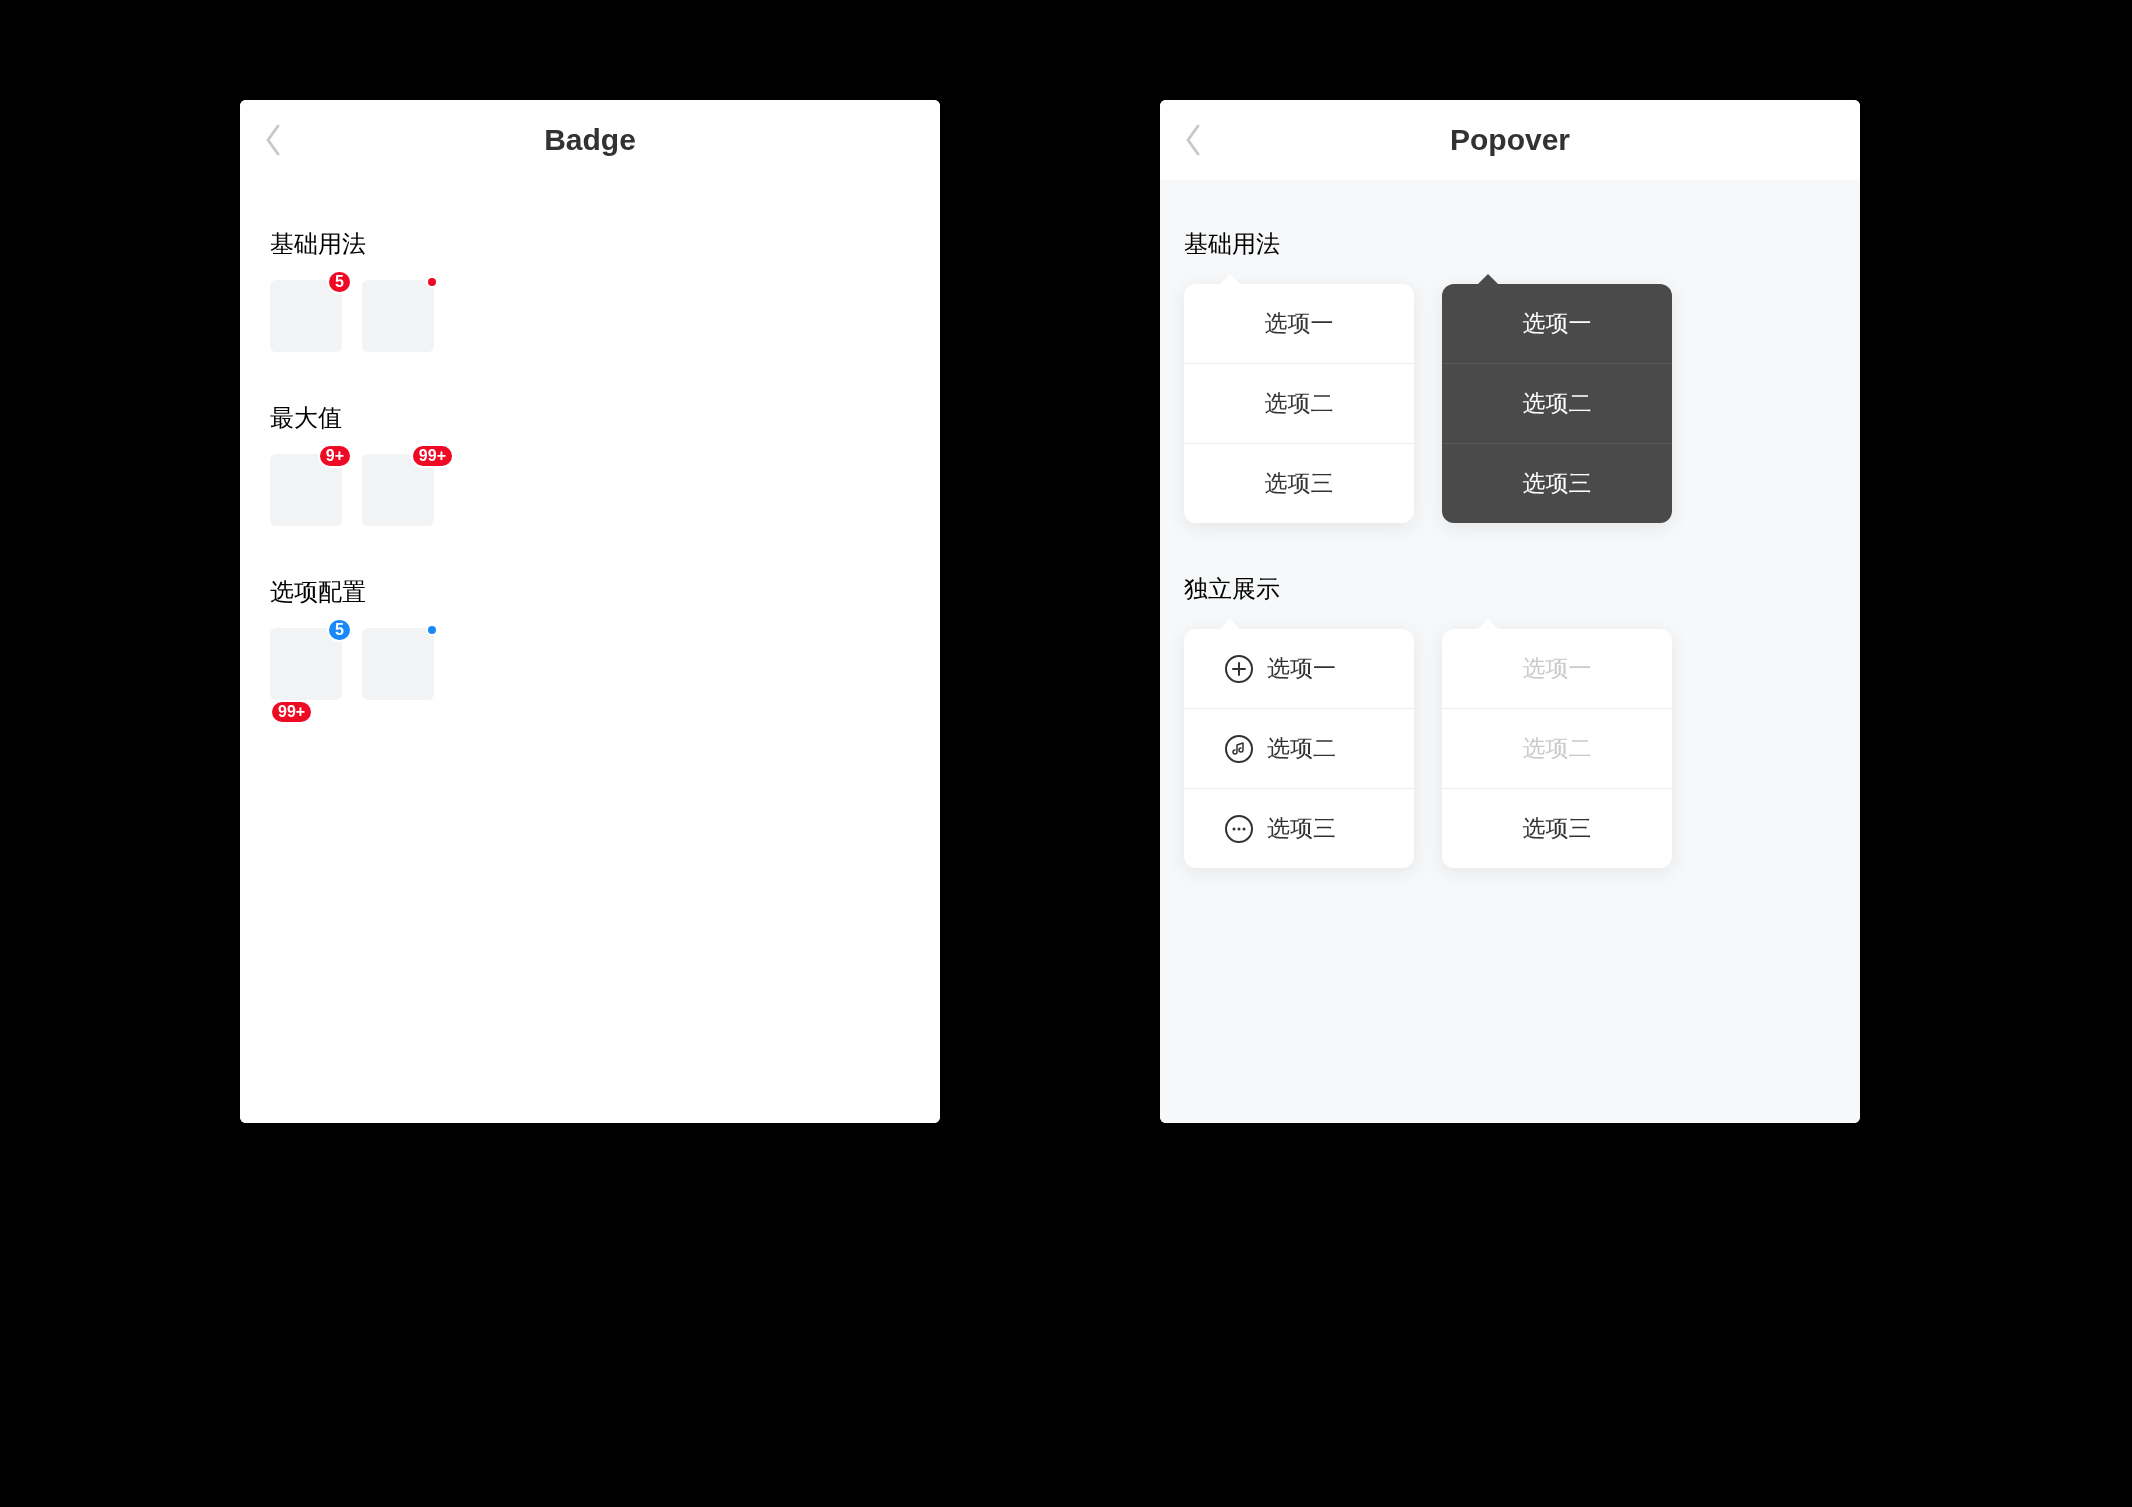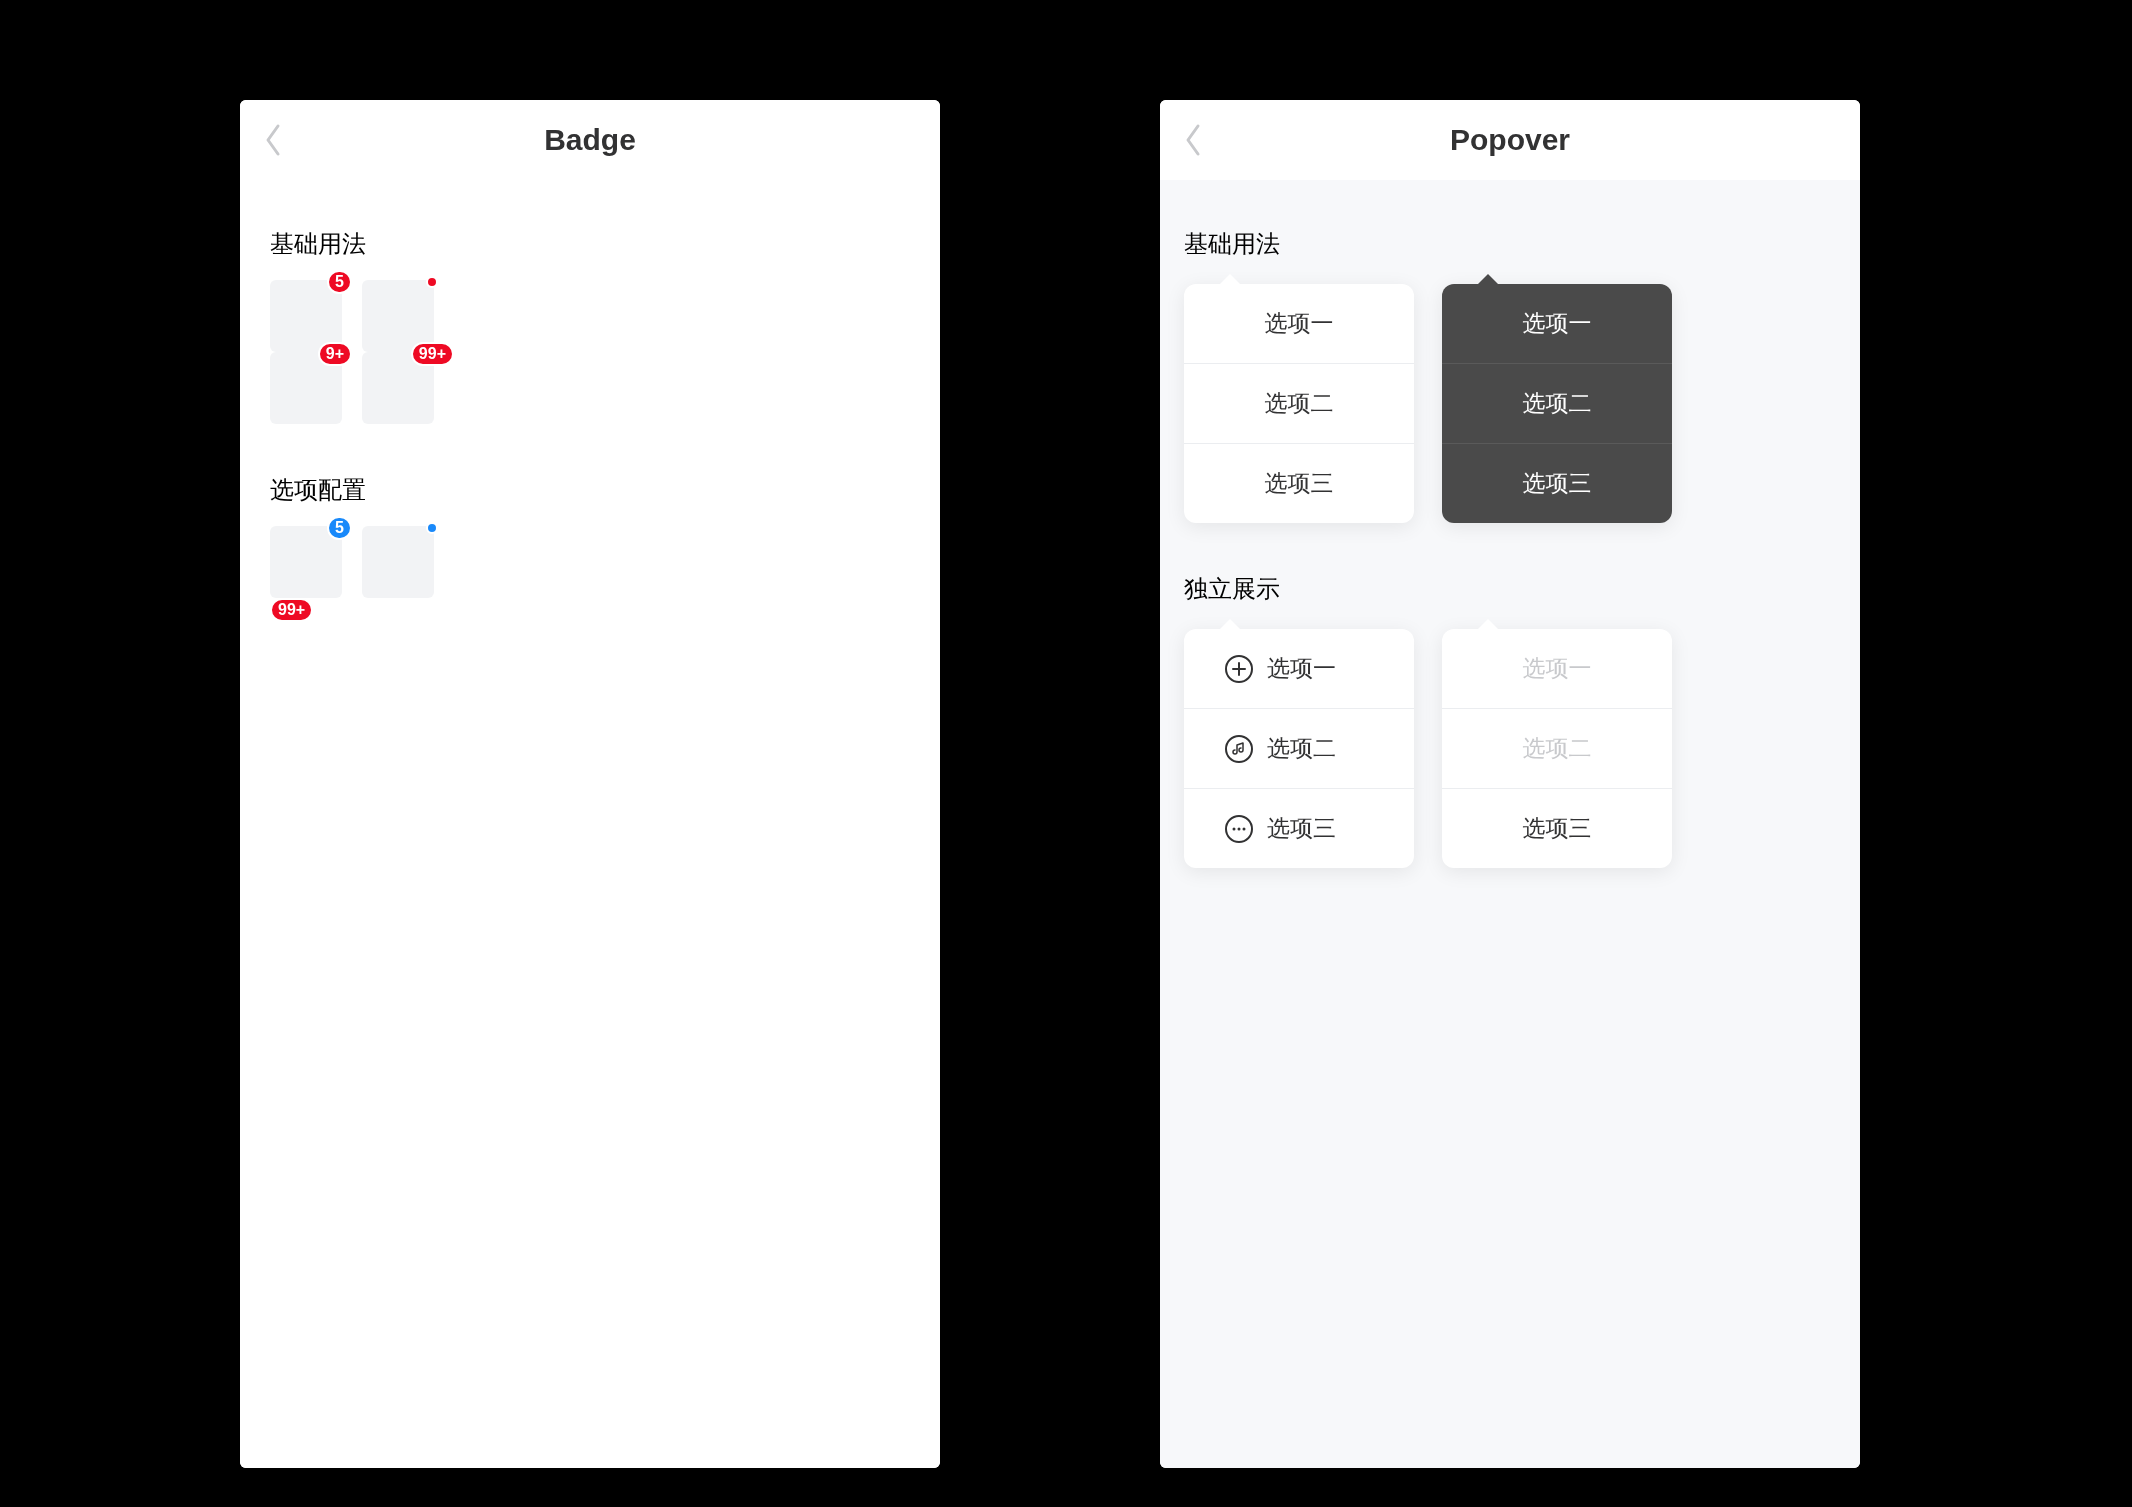--- a/index.html
+++ b/index.html
@@ -3,21 +3,21 @@
   <meta charset="utf-8">
   <style>
     * { margin:0; padding:0; box-sizing:border-box; }
     body {
       background:#000;
       font-family: -apple-system, BlinkMacSystemFont, "Helvetica Neue", Arial, "PingFang SC", "Microsoft YaHei", sans-serif;
       width:2132px; height:1507px;
       display:flex; gap:40px; padding:100px 240px;
     }
     .phone {
-      width:700px; height:1368px;
+      width:700px; height:1023px;
       background:#fff; border-radius:6px;
       display:flex; flex-direction:column;
       overflow:hidden; flex:0 0 700px;
     }
     .phone.right { margin-left:180px;justify-content:flex-end; }
     .nav {
       height:80px; display:flex; align-items:center;
       padding:0 24px; position:relative; background:#fff;
     }
     .nav .back {
@@ -102,20 +102,21 @@
     <div class="section-title first">基础用法</div>
     <div class="row">
       <div class="box">
         <div class="badge">5</div>
       </div>
       <div class="box">
         <div class="badge dot"></div>
       </div>
     </div>
 
+    <div class="section-title">最大值</div>
     <div class="row">
       <div class="box">
         <div class="badge">9+</div>
       </div>
       <div class="box">
         <div class="badge" style="right:-20px">99+</div>
       </div>
     </div>
 
     <div class="section-title">选项配置</div>

